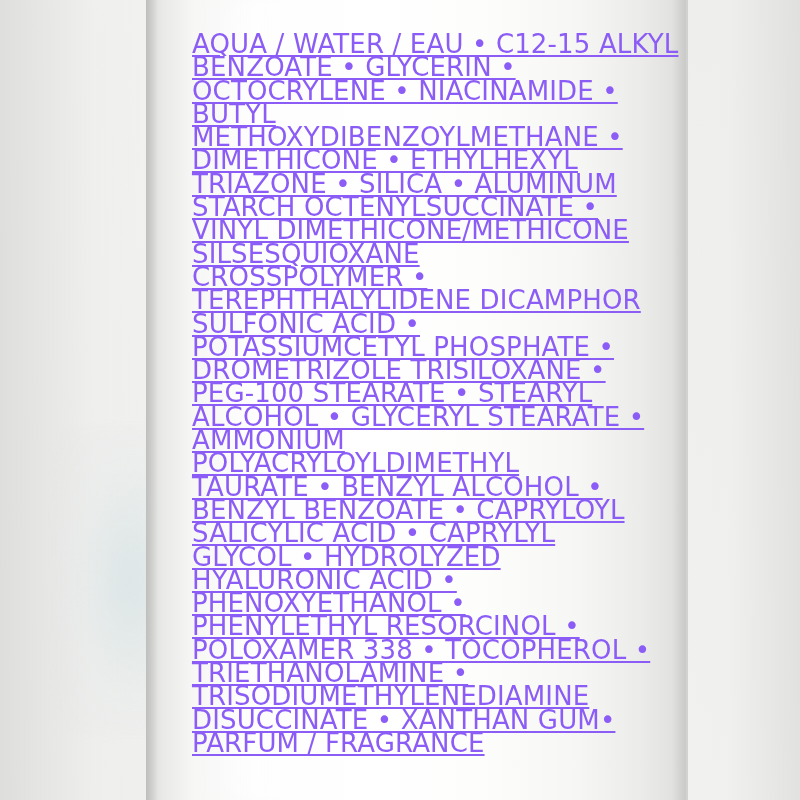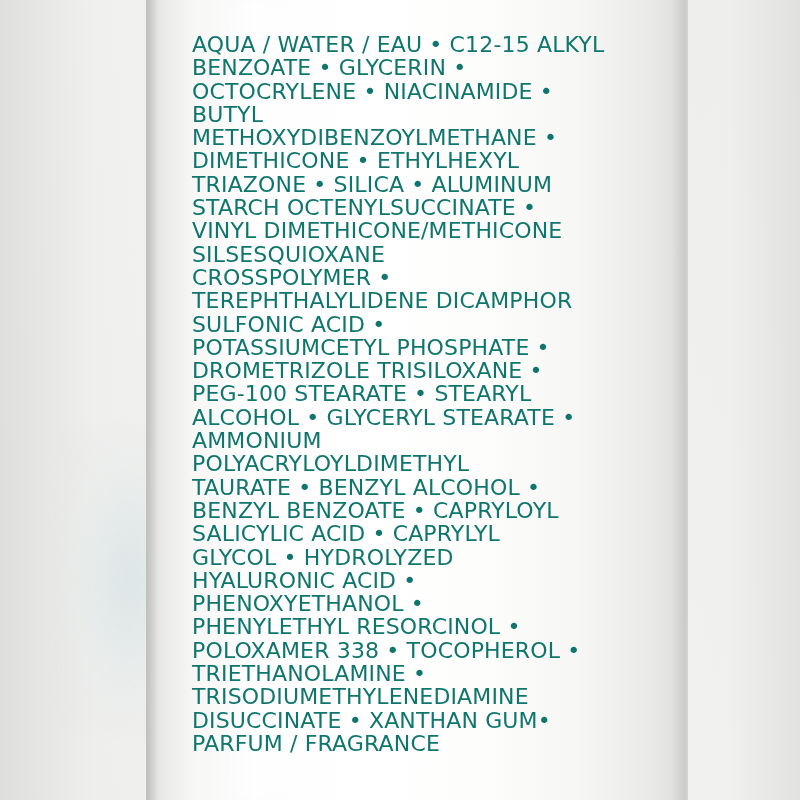--- a/index.html
+++ b/index.html
@@ -93,27 +93,28 @@
     background: linear-gradient(90deg, rgba(255,255,255,0) 0%, rgba(255,255,255,0.55) 50%, rgba(255,255,255,0) 100%);
     filter: blur(8px);
   }
 
   
   .ingredients {
     position: absolute;
     left: 192px;
     top: 33px;
     width: 420px;
-    color: #0f766e;
-    font-size: 22px;
+    color: #8b5cf6;
+    font-size: 26px;
     line-height: 23.3px;
     letter-spacing: 0.15px;
     font-weight: 400;
     white-space: pre-wrap;
     word-break: normal;
+    text-decoration: underline;
   }
   .ingredients .line {
     display: block;
     white-space: pre;
   }
 </style>
 </head>
 <body>
 
 <div id="scene">

